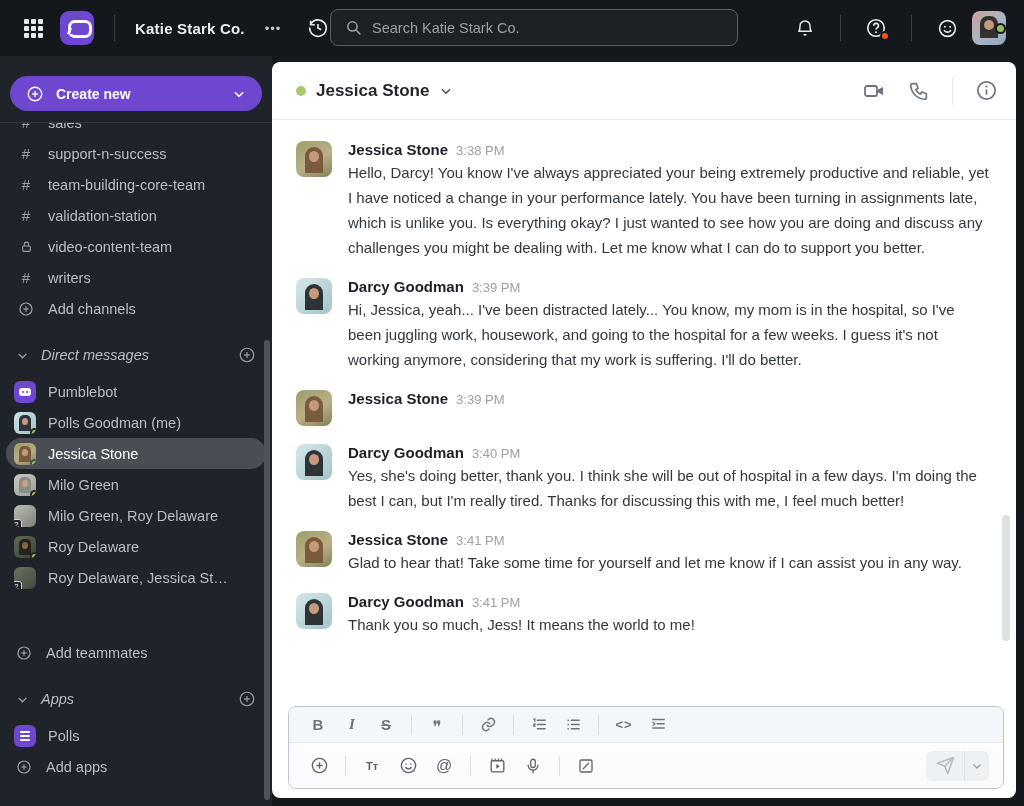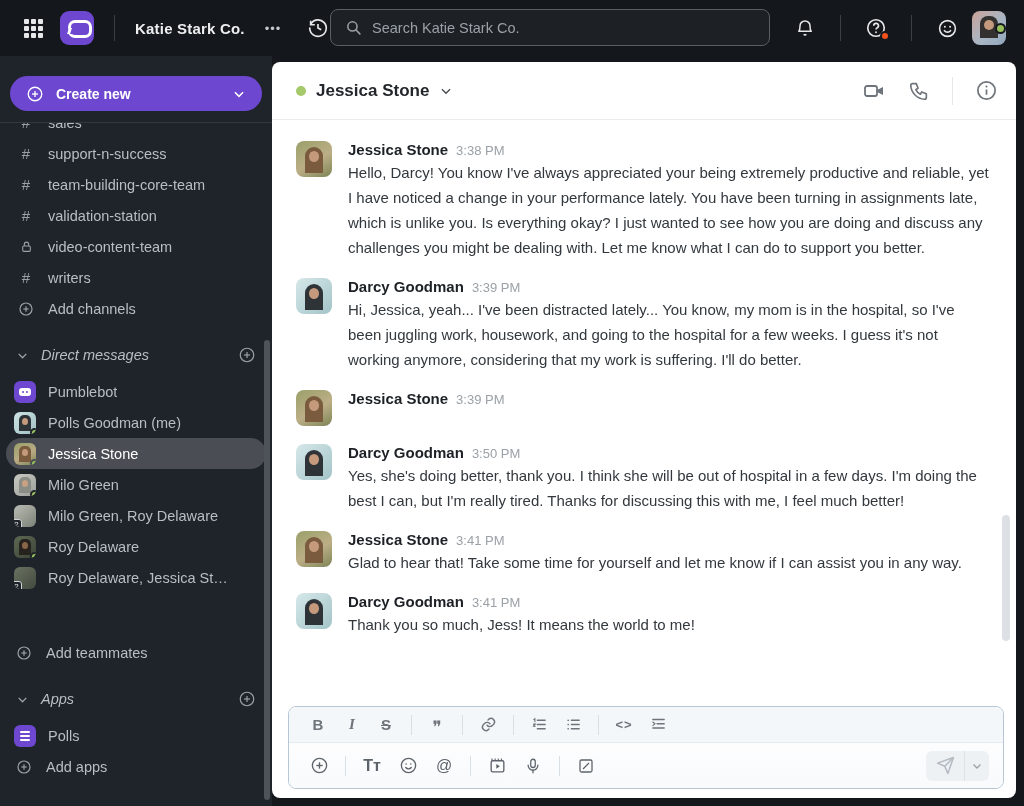--- a/index.html
+++ b/index.html
@@ -16,21 +16,21 @@
   .app-logo { width:34px; height:34px; background:#6d47cf; border-radius:9px; position:relative; margin-left:4px; }
   .app-logo::before { content:""; position:absolute; left:8px; top:9px; width:18px; height:12px;
             border:3px solid #fff; border-radius:7px; }
   .app-logo::after { content:""; position:absolute; left:8px; top:17px; width:7px; height:6px;
             background:#6d47cf; border-left:3px solid #fff; border-bottom:0; transform:skew(-18deg); }
   .tb-div { width:1px; height:26px; background:#3a4046; margin:0 10px; }
   .ws-name { color:#eceef0; font-size:15px; font-weight:700; letter-spacing:.2px; }
   .dots { color:#c4c8cc; font-size:13px; letter-spacing:1px; margin-left:10px; cursor:pointer; }
   .hist-btn { margin-left:16px; cursor:pointer; display:flex; }
 
-  .search { position:absolute; left:330px; top:9px; width:440px; height:37px; background:#1d2126;
+  .search { position:absolute; left:330px; top:9px; width:408px; height:37px; background:#1d2126;
             border:1px solid #585f66; border-radius:8px; display:flex; align-items:center;
             padding-left:14px; gap:10px; cursor:text; }
   .search-ph { color:#9aa0a6; font-size:14.5px; }
 
   .tb-right { position:absolute; right:10px; top:0; height:56px; display:flex; align-items:center; gap:8px; }
   .tb-icon-btn { width:34px; height:34px; display:flex; align-items:center; justify-content:center;
             cursor:pointer; position:relative; }
   .help-dot { position:absolute; right:3px; bottom:4px; width:10px; height:10px; border-radius:50%;
             background:#f4511e; border:2px solid #14171b; }
   .tb-avatar { width:34px; height:34px; border-radius:8px; position:relative; cursor:pointer;
@@ -146,21 +146,21 @@
   .fmt-btn.quote { font-size:17px; padding-top:6px; }
   .fmt-btn.code { font-size:13px; font-weight:700; letter-spacing:1px; }
   .fmt-div { width:1px; height:20px; background:#d8dfe5; margin:0 6px; }
   .input-row { min-height:49px; display:flex; align-items:center; padding:0 26px; cursor:text; }
   .caret-bar { width:1.5px; height:17px; background:#202428; margin-right:2px; }
   .input-ph { color:#8b9096; font-size:15px; }
   .act-row { height:46px; border-top:1px solid #e5eaee; display:flex; align-items:center;
             padding:0 14px 0 14px; gap:4px; background:linear-gradient(#fdfdfe,#f8fafb); }
   .act-btn { width:32px; height:28px; display:flex; align-items:center; justify-content:center;
             color:#5d636b; cursor:pointer; font-size:16px; }
-  .act-btn.tt { font-weight:700; font-size:16px; }
+  .act-btn.tt { font-weight:700; font-size:11px; }
   .send-wrap { margin-left:auto; display:flex; align-items:center; background:#eef1f4;
             border-radius:6px; overflow:hidden; }
   .send-btn { width:38px; height:30px; display:flex; align-items:center; justify-content:center; cursor:pointer; }
   .send-sep { width:1px; height:30px; background:#dde2e7; }
   .send-caret { width:24px; height:30px; display:flex; align-items:center; justify-content:center; cursor:pointer; }
 
   svg { display:block; }
 </style>
 </head>
 <body>
@@ -443,21 +443,21 @@
           <span class="msg-author">Jessica Stone</span>
           <span class="msg-time">3:39 PM</span>
         </div>
       </div>
     </div>
     <div class="msg">
       <span class="msg-av p-darcy"></span>
       <div class="msg-body">
         <div class="msg-head">
           <span class="msg-author">Darcy Goodman</span>
-          <span class="msg-time">3:50 PM</span>
+          <span class="msg-time">3:40 PM</span>
         </div>
         <div class="msg-text">Yes, she's doing better, thank you. I think she will be out of hospital in a few days. I'm doing the best I can, but I'm really tired. Thanks for discussing this with me, I feel much better!</div>
       </div>
     </div>
     <div class="msg">
       <span class="msg-av p-jessica"></span>
       <div class="msg-body">
         <div class="msg-head">
           <span class="msg-author">Jessica Stone</span>
           <span class="msg-time">3:41 PM</span>

